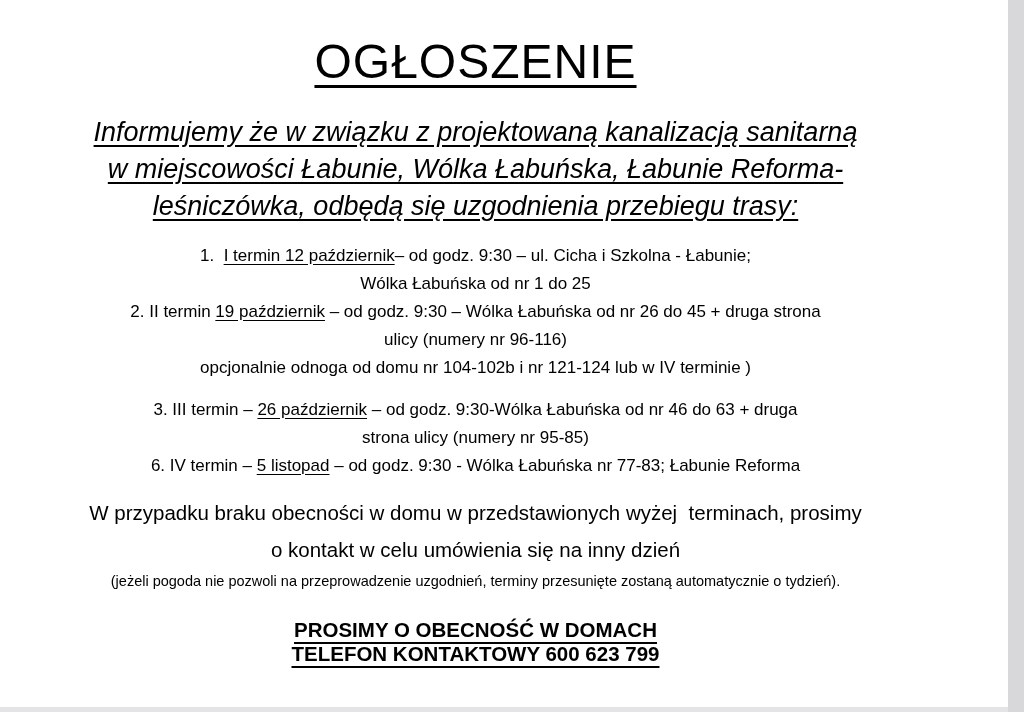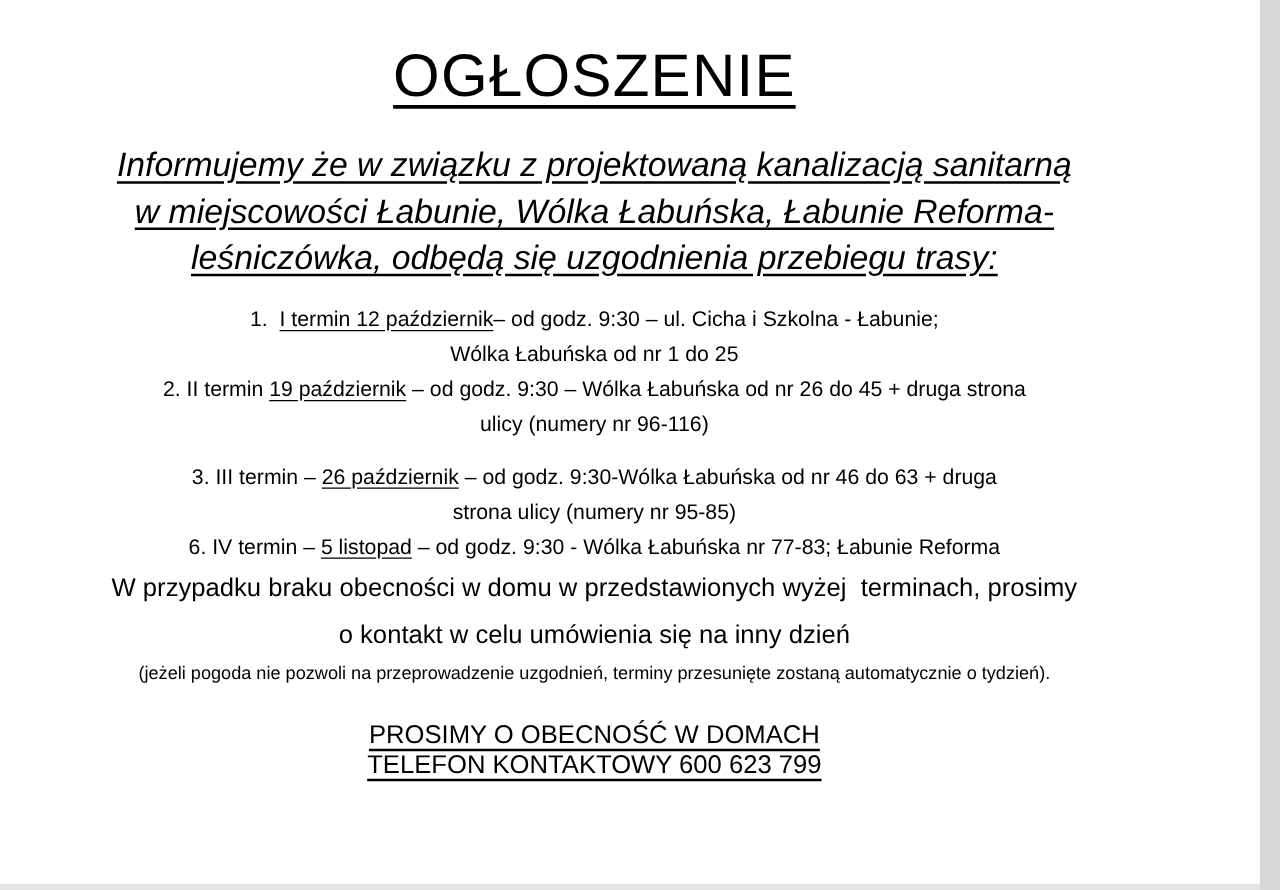--- a/index.html
+++ b/index.html
@@ -38,32 +38,32 @@
     margin-top: 17px;
     font-size: 17px;
     line-height: 28px;
   }
   .gap { margin-top: 14px; }
 
   .closing {
     font-size: 20.5px;
     line-height: 28px;
   }
-  .closing .line-1 { margin-top: 5px; }
+  .closing .line-1 { margin-top: 19px; }
   .closing .line-2 { margin-top: 9px; }
 
   .note {
     margin-top: 7px;
     font-size: 14.5px;
     line-height: 20px;
   }
 
   .footer-line-1 { margin-top: 27px; font-size: 20.5px; }
   .footer-line-2 { font-size: 20.5px; }
-  .footer-line-1 .u, .footer-line-2 .u { text-underline-offset: 5px; }
+  .footer-line-1 .u, .footer-line-2 .u { text-underline-offset: 5px; font-weight: bold; }
 
   .right-gutter {
     position: absolute; right: 0; top: 0;
     width: 16px; height: 712px;
     background: #d8d8da;
   }
   .bottom-gutter {
     position: absolute; left: 0; bottom: 0;
     width: 1008px; height: 5px;
     background: #e4e4e6;
@@ -87,20 +87,21 @@
   <div class="list">
 
     <div>
       <div class="line"><span>1.  </span><span class="u">I termin 12 październik</span><span>– od godz. 9:30 – ul. Cicha i Szkolna - Łabunie;</span></div>
       <div class="line"><span></span><span class="u"></span><span>Wólka Łabuńska od nr 1 do 25</span></div>
     </div>
 
     <div>
       <div class="line"><span>2. II termin </span><span class="u">19 październik</span><span> – od godz. 9:30 – Wólka Łabuńska od nr 26 do 45 + druga strona</span></div>
       <div class="line"><span></span><span class="u"></span><span>ulicy (numery nr 96-116)</span></div>
+      <div class="line"><span></span><span class="u"></span><span>opcjonalnie odnoga od domu nr 104-102b i nr 121-124 lub w IV terminie )</span></div>
     </div>
 
     <div class="gap">
       <div class="line"><span>3. III termin – </span><span class="u">26 październik</span><span> – od godz. 9:30-Wólka Łabuńska od nr 46 do 63 + druga</span></div>
       <div class="line"><span></span><span class="u"></span><span>strona ulicy (numery nr 95-85)</span></div>
     </div>
 
     <div>
       <div class="line"><span>6. IV termin – </span><span class="u">5 listopad</span><span> – od godz. 9:30 - Wólka Łabuńska nr 77-83; Łabunie Reforma</span></div>
     </div>

